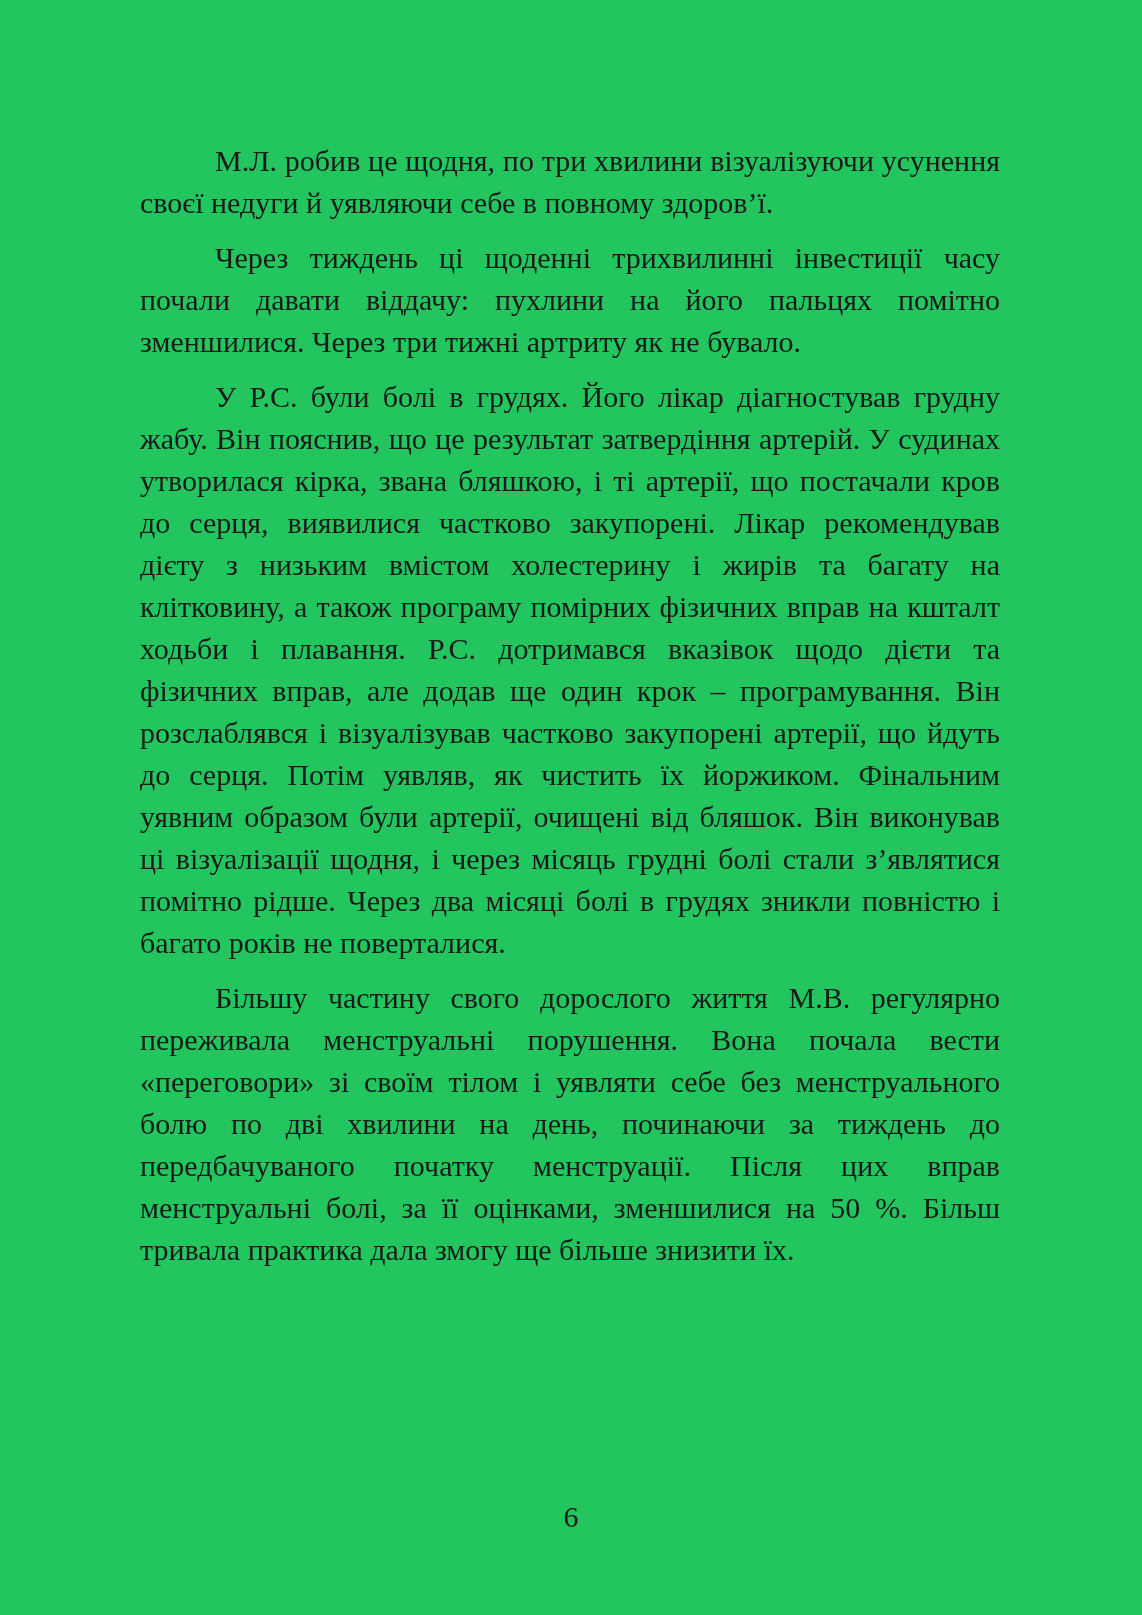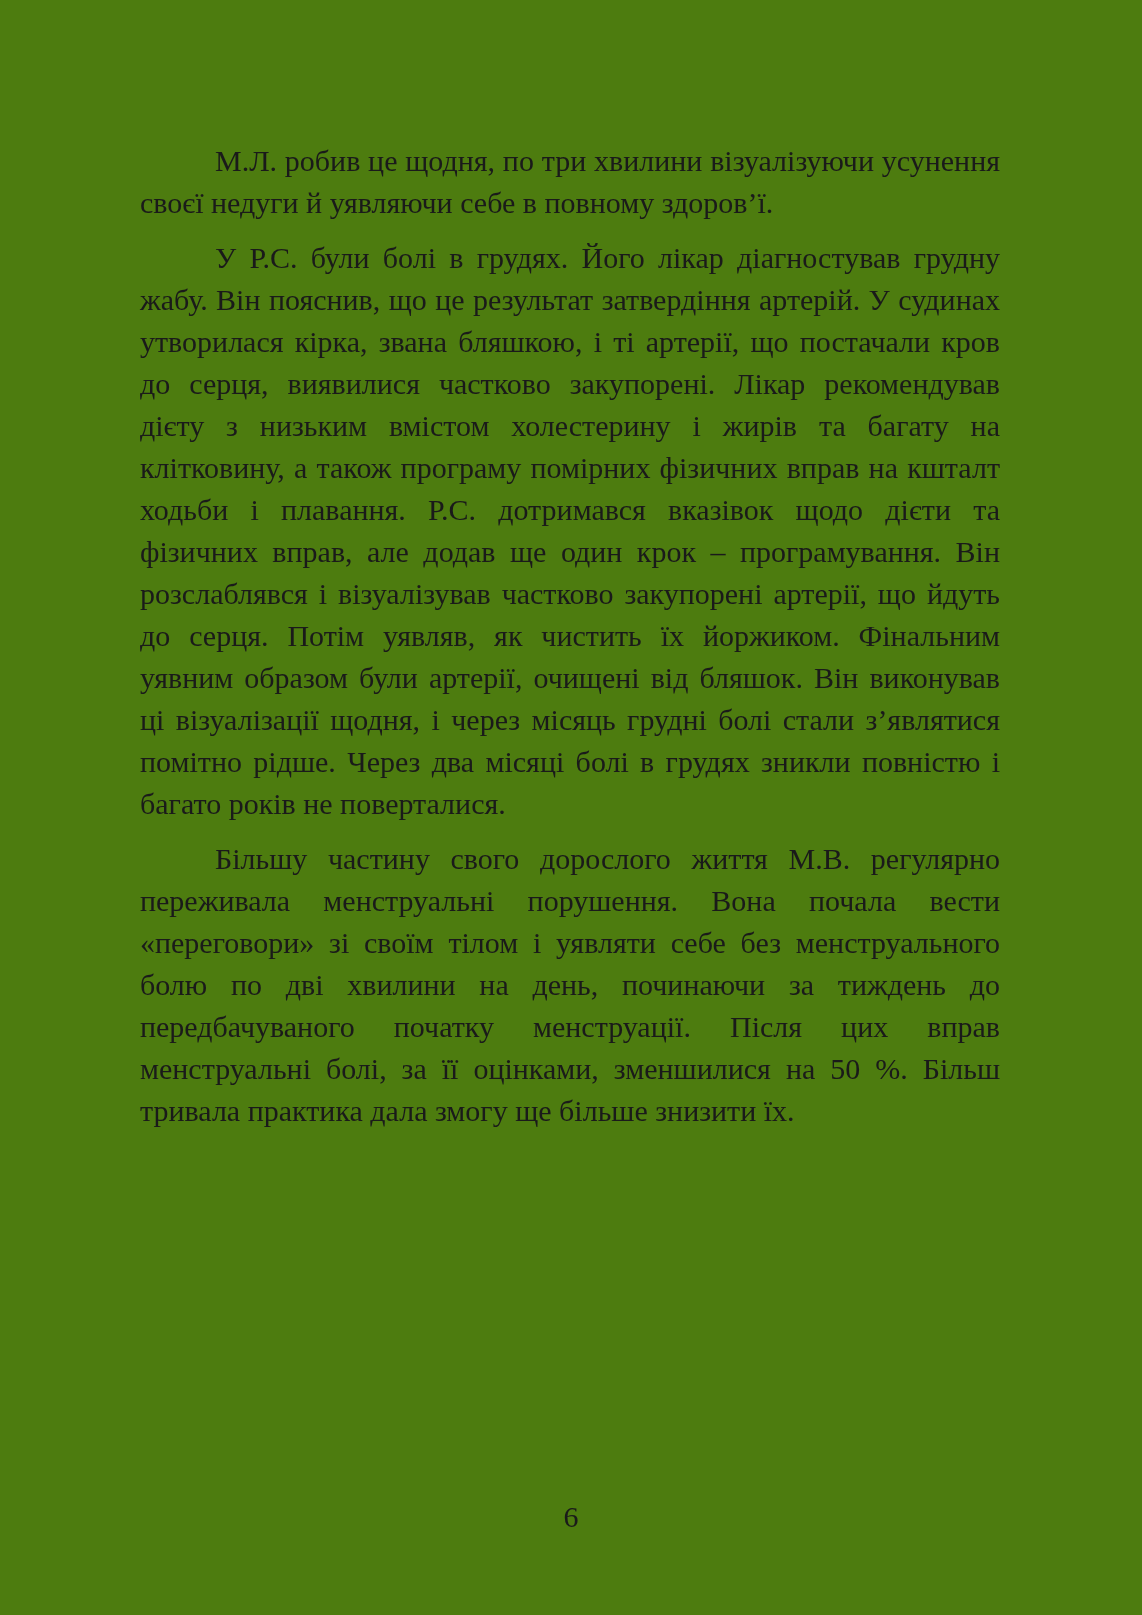--- a/index.html
+++ b/index.html
@@ -1,17 +1,17 @@
 <!DOCTYPE html>
 <html><head>
 <meta charset="utf-8">
 <style>
   html, body { margin: 0; padding: 0; background: #ffffff; }
   body { width: 1142px; height: 1615px; position: relative; overflow: hidden; }
-  .page { position: absolute; left: 0; top: 0; width: 1142px; height: 1615px; background: #4d7c0f; }
+  .page { position: absolute; left: 0; top: 0; width: 1142px; height: 1615px; background: #22c55e; }
   .text-block {
     position: absolute;
     left: 140px;
     top: 140px;
     width: 860px;
     font-family: "Liberation Serif", "DejaVu Serif", serif;
     font-size: 30px;
     line-height: 42px;
     color: #1a1a1a;
     text-align: justify;
@@ -31,17 +31,18 @@
     font-size: 30px;
     color: #1a1a1a;
   }
 </style>
 </head>
 <body>
 
 <div class="page">
   <div class="text-block">
     <p class="para">М.Л. робив це щодня, по три хвилини візуалізуючи усунення своєї недуги й уявляючи себе в повному здоров’ї.</p>
+    <p class="para">Через тиждень ці щоденні трихвилинні інвестиції часу почали давати віддачу: пухлини на його пальцях помітно зменшилися. Через три тижні артриту як не бувало.</p>
     <p class="para">У Р.С. були болі в грудях. Його лікар діагностував грудну жабу. Він пояснив, що це результат затвердіння артерій. У судинах утворилася кірка, звана бляшкою, і ті артерії, що постачали кров до серця, виявилися частково закупорені. Лікар рекомендував дієту з низьким вмістом холестерину і жирів та багату на клітковину, а також програму помірних фізичних вправ на кшталт ходьби і плавання. Р.С. дотримався вказівок щодо дієти та фізичних вправ, але додав ще один крок – програмування. Він розслаблявся і візуалізував частково закупорені артерії, що йдуть до серця. Потім уявляв, як чистить їх йоржиком. Фінальним уявним образом були артерії, очищені від бляшок. Він виконував ці візуалізації щодня, і через місяць грудні болі стали з’являтися помітно рідше. Через два місяці болі в грудях зникли повністю і багато років не поверталися.</p>
     <p class="para">Більшу частину свого дорослого життя М.В. регулярно переживала менструальні порушення. Вона почала вести «переговори» зі своїм тілом і уявляти себе без менструального болю по дві хвилини на день, починаючи за тиждень до передбачуваного початку менструації. Після цих вправ менструальні болі, за її оцінками, зменшилися на 50 %. Більш тривала практика дала змогу ще більше знизити їх.</p>
   </div>
   <div class="page-number">6</div>
 </div>
 
 </body></html>

